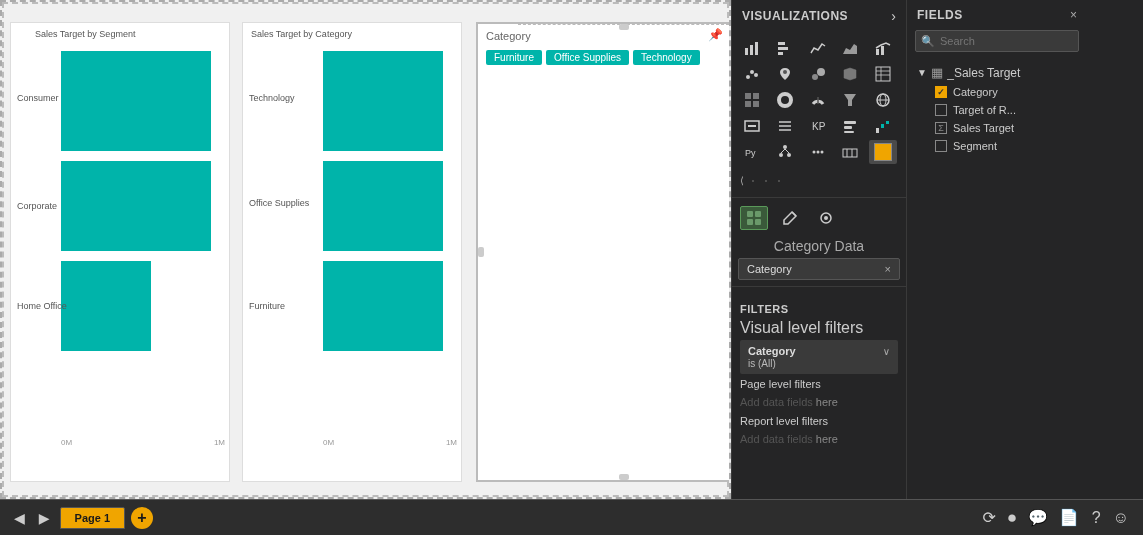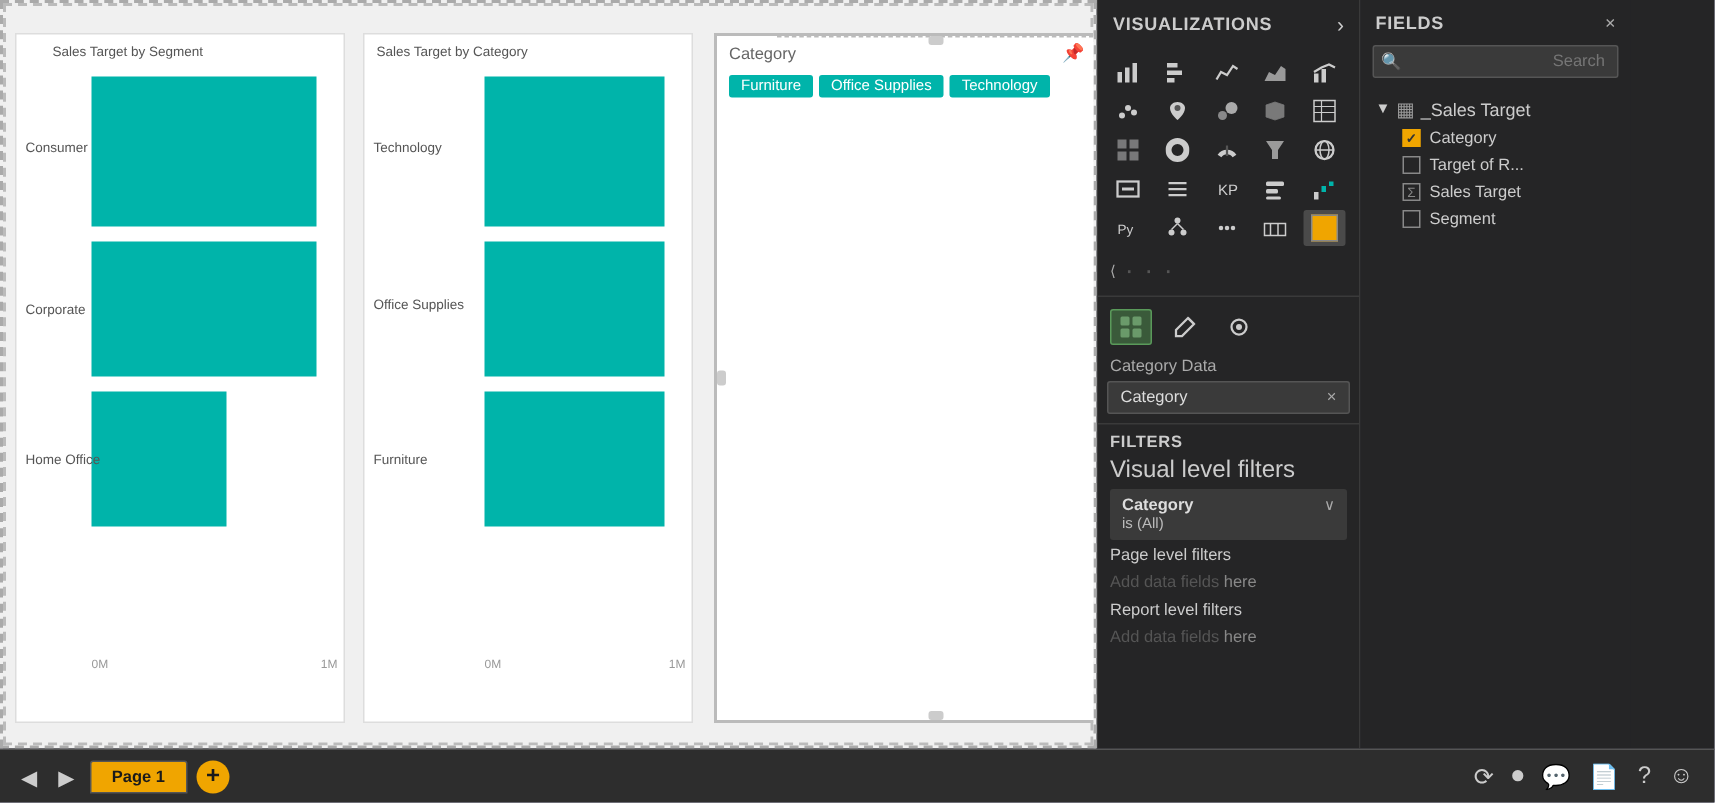--- a/index.html
+++ b/index.html
@@ -29,21 +29,21 @@
     .icon-cell.active { background: #4a4a4a; }
     .icon-cell svg { width: 16px; height: 16px; fill: #ccc; }
 
     .viz-divider { height: 1px; background: #3a3a3a; margin: 4px 0; }
 
     
     .fields-panel { width: 180px; background: #252526; display: flex; flex-direction: column; overflow: hidden; }
     .fields-panel-header { display: flex; align-items: center; justify-content: space-between; padding: 8px 10px; }
     .fields-panel-title { font-size: 12px; font-weight: 600; color: #ccc; letter-spacing: 0.5px; }
     .fields-search { margin: 0 8px 6px 8px; position: relative; }
-    .fields-search input { width: 100%; background: #3a3a3a; border: 1px solid #555; border-radius: 2px; color: #ccc; padding: 4px 8px 4px 24px; font-size: 11px; outline: none; text-align: right; }
+    .fields-search input { width: 100%; background: #3a3a3a; border: 1px solid #555; border-radius: 2px; color: #ccc; padding: 4px 8px 4px 24px; font-size: 11px; outline: none; }
     .fields-search-icon { position: absolute; left: 6px; top: 50%; transform: translateY(-50%); color: #888; font-size: 11px; }
 
     .fields-tree { flex: 1; overflow-y: auto; padding: 4px 0; }
     .fields-group { padding: 0 6px; }
     .fields-group-header { display: flex; align-items: center; gap: 4px; padding: 3px 4px; cursor: pointer; }
     .fields-item { display: flex; align-items: center; gap: 6px; padding: 3px 8px 3px 22px; }
 
     
     .page-nav { display: flex; align-items: center; gap: 6px; }
     .page-nav-btn { background: none; border: none; color: #ccc; cursor: pointer; font-size: 14px; padding: 2px 4px; }
@@ -321,28 +321,28 @@
             </svg>
         </div>
         <div style="width:28px;height:24px;display:flex;align-items:center;justify-content:center;">
           <svg width="16" height="16" viewBox="0 0 16 16">
               <circle cx="8" cy="8" r="5" fill="none" stroke="#ccc" stroke-width="1.5"></circle>
               <circle cx="8" cy="8" r="2" fill="#ccc"></circle>
             </svg>
         </div>
       </div>
 
-      <div style="font-size:11px;color:#aaa;padding:4px 8px 2px 8px;">Category Data</div>
+      <div style="font-size:14px;color:#aaa;padding:4px 8px 2px 8px;text-align:center;">Category Data</div>
 
       <div style="margin:2px 6px;background:#3a3a3a;border:1px solid #555;border-radius:2px;padding:4px 8px;display:flex;align-items:center;justify-content:space-between;">
         <span style="font-size:11px;color:#ddd;">Category</span>
         <span style="color:#aaa;font-size:11px;cursor:pointer;">×</span>
       </div>
 
-      <div style="border-top:1px solid #3a3a3a;padding:6px 8px 0 8px;margin-top:4px;">
+      <div style="border-top:1px solid #3a3a3a;padding:16px 8px 0 8px;margin-top:4px;">
         <div style="font-size:11px;font-weight:700;color:#ccc;letter-spacing:0.5px;margin-bottom:4px;">FILTERS</div>
         <div style="font-size:16px;color:#ccc;margin:4px 0 3px 0;">Visual level filters</div>
 
         <div style="background:#3a3a3a;border-radius:2px;padding:5px 8px;margin-bottom:4px;">
           <div style="display:flex;justify-content:space-between;align-items:center;">
             <span style="font-size:11px;color:#ddd;font-weight:600;">Category</span>
             <span style="font-size:10px;color:#aaa;">∨</span>
           </div>
           <div style="font-size:10px;color:#bbb;margin-top:1px;">is (All)</div>
         </div>

